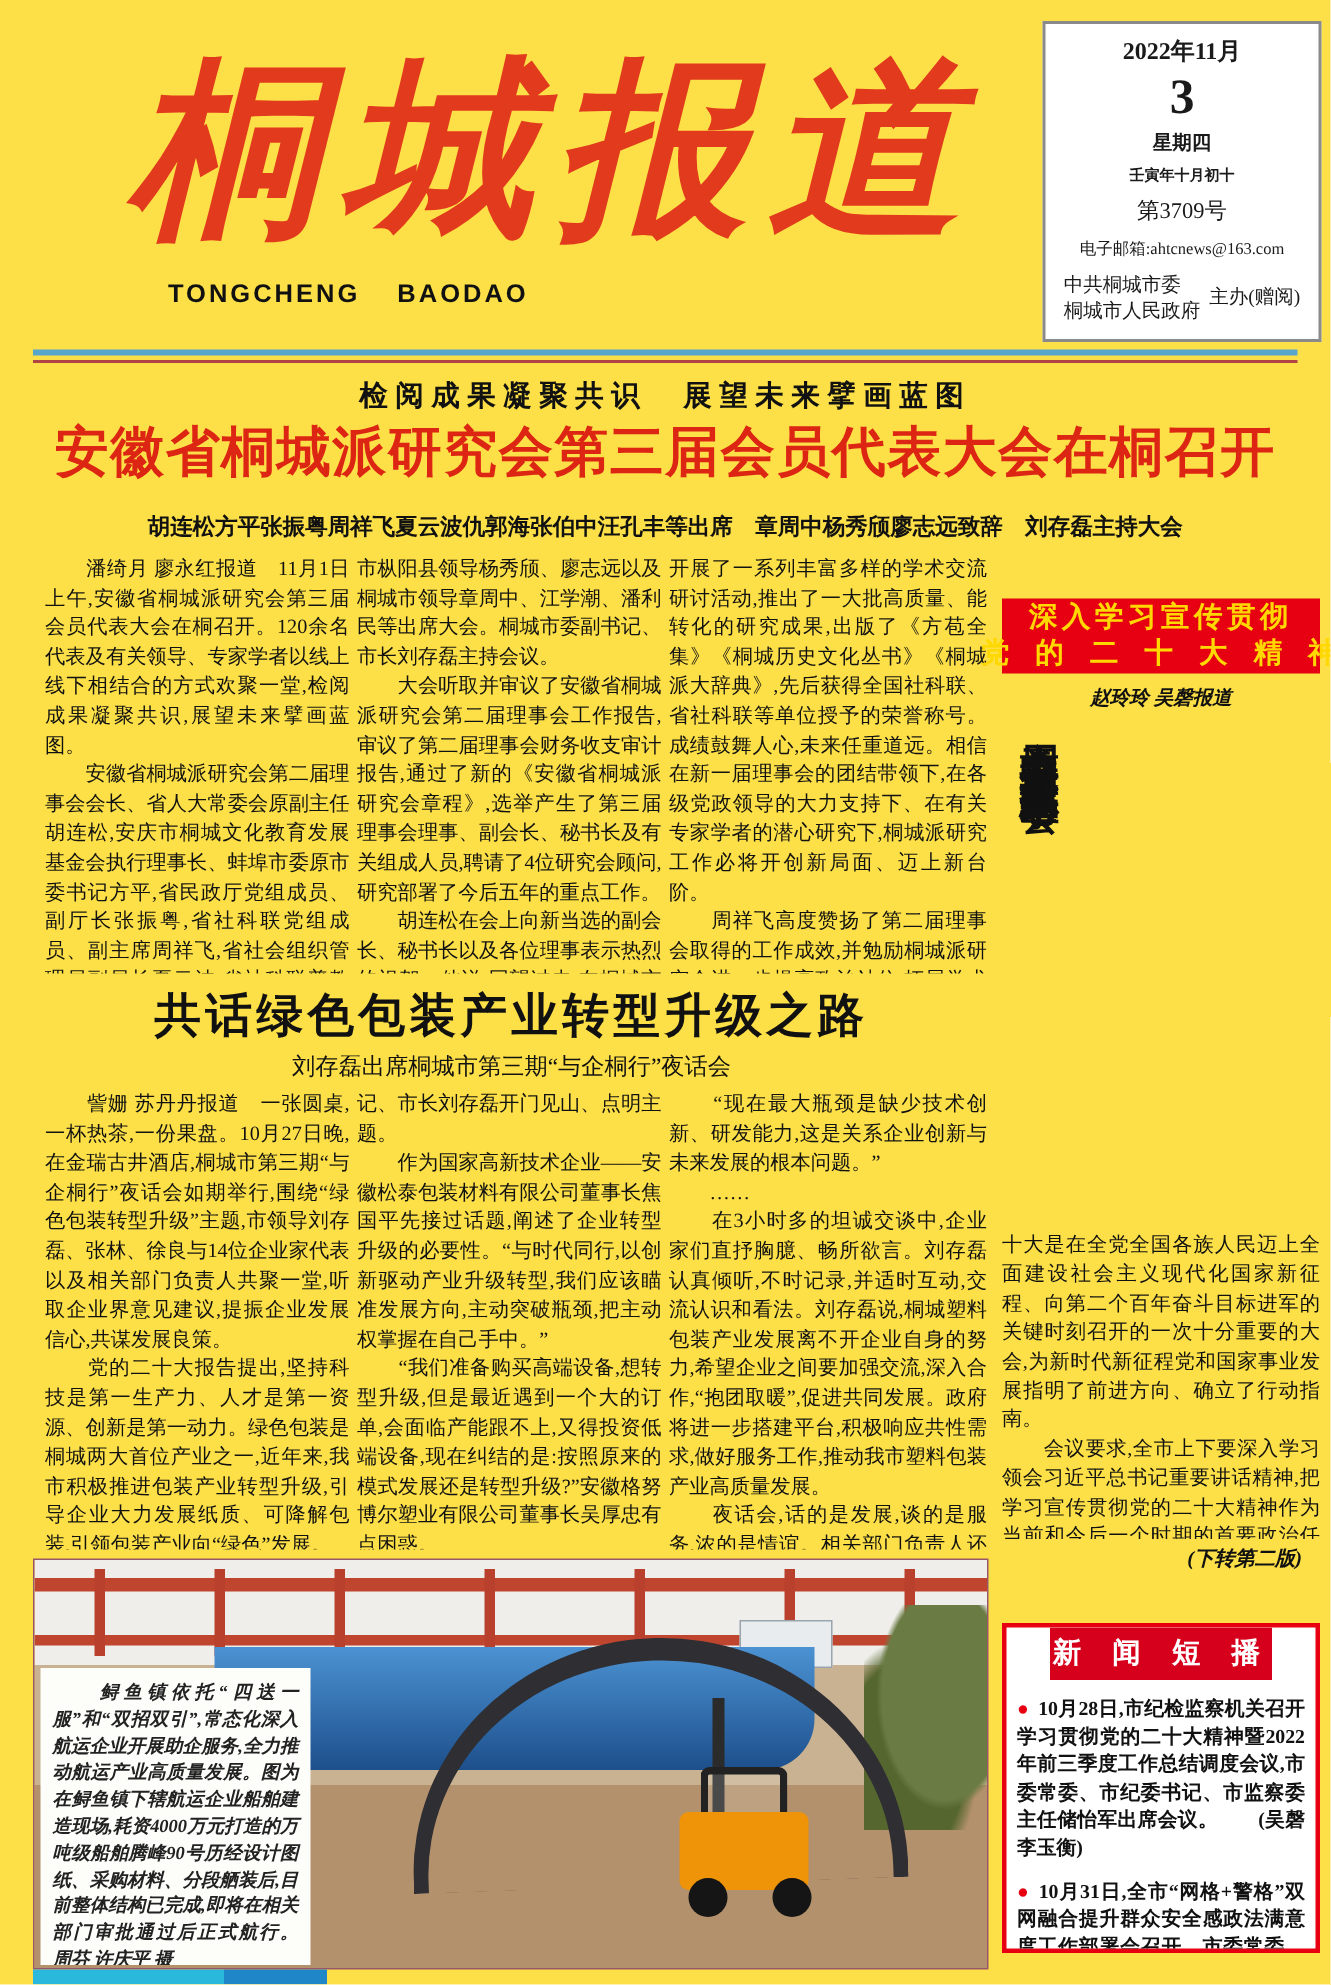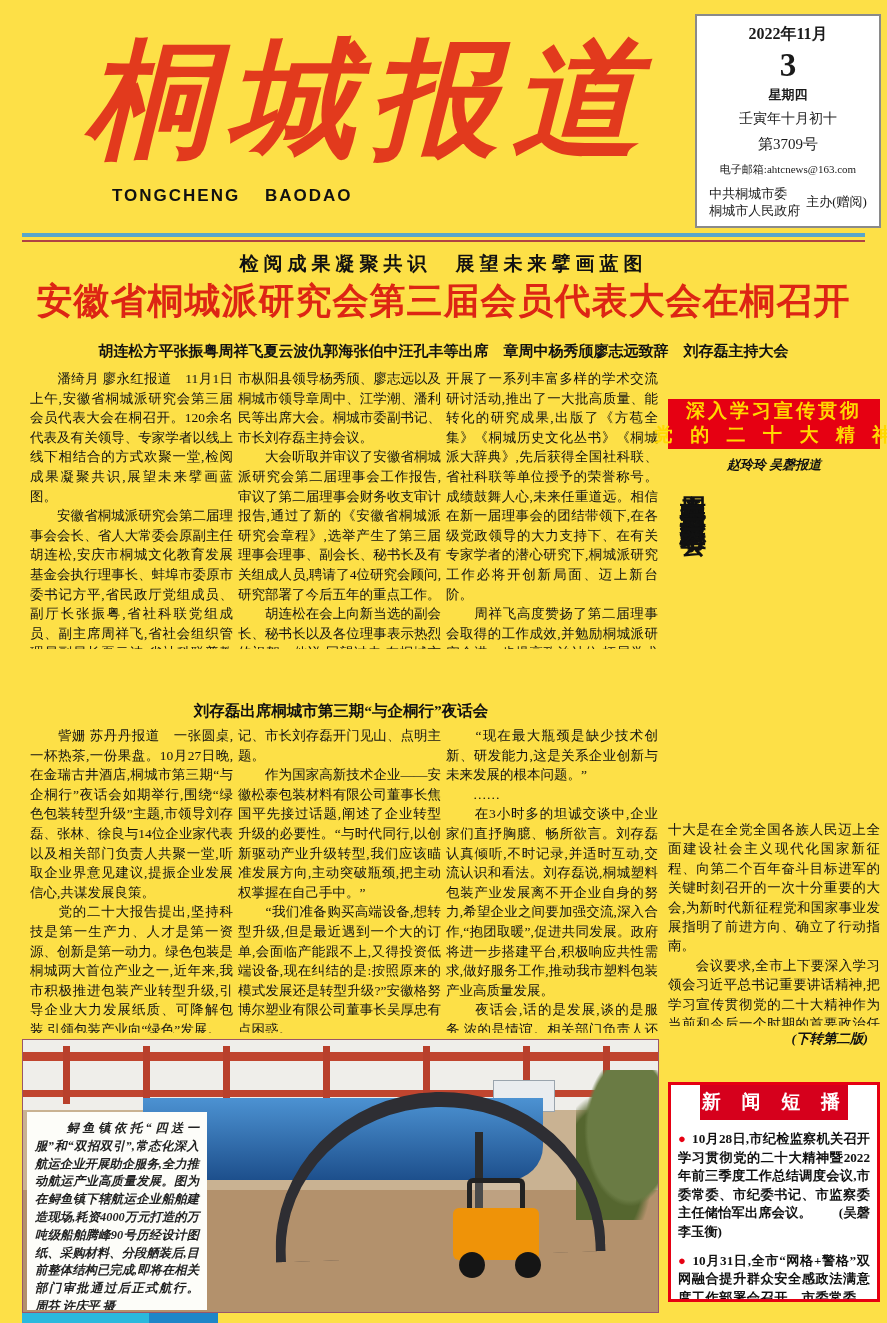--- a/index.html
+++ b/index.html
@@ -12,21 +12,21 @@
         font-family:"DejaVu Serif",serif;font-style:italic;font-weight:bold;
         font-size:128px;letter-spacing:14px;color:#e23a1d;white-space:nowrap;overflow:hidden;}
   .pinyin{left:112px;top:186px;font-family:"Liberation Sans",sans-serif;font-weight:bold;
           font-size:17px;letter-spacing:2px;word-spacing:18px;color:#111;}
   .website{left:340px;top:201px;font-size:16.5px;color:#111;}
   .datebox{left:695px;top:14px;width:186px;height:214px;border:2px solid #8a8a8a;background:#fff;
            box-sizing:border-box;padding:6px 4px 4px;text-align:center;overflow:hidden;}
   .db-ym{font-size:16px;font-weight:bold;margin-top:2px;}
   .db-day{font-size:33px;font-weight:bold;line-height:36px;margin-top:2px;}
   .db-week{font-size:13px;font-weight:bold;margin-top:3px;}
-  .db-lunar{font-size:14px;font-weight:normal;margin-top:6px;text-align:center;}
+  .db-lunar{font-size:10px;font-weight:bold;margin-top:6px;text-align:center;}
   .db-issue{font-size:15px;margin-top:7px;}
   .db-email{font-size:11px;margin-top:8px;white-space:nowrap;}
   .db-pub{display:flex;align-items:center;justify-content:center;gap:6px;margin-top:8px;}
   .db-pub-left{font-size:13px;line-height:17px;text-align:justify;}
   .db-pub-suffix{font-size:13px;}
   .rule-blue{left:22px;top:233px;width:843px;height:4px;background:#58a6cb;}
   .rule-red{left:22px;top:240px;width:843px;height:2px;background:#b04343;}
 
   
   .kicker{left:22px;top:251px;width:843px;text-align:center;font-size:19px;font-weight:bold;
@@ -37,21 +37,21 @@
 
   .bodycol{font-size:13.5px;line-height:19.6px;text-align:justify;white-space:pre-line;
            overflow:hidden;color:#111;}
   .a1c1{left:30px;top:369px;width:203px;height:280px;}
   .a1c2{left:238px;top:369px;width:203px;height:280px;}
   .a1c3{left:446px;top:369px;width:212px;height:280px;}
 
   
   .headline2{left:22px;top:656px;width:638px;text-align:center;font-size:31px;font-weight:bold;
              color:#111;letter-spacing:3px;white-space:nowrap;}
-  .deck2{left:22px;top:701px;width:638px;text-align:center;font-size:15.5px;font-weight:bold;color:#111;}
+  .deck2{left:22px;top:701px;width:638px;text-align:center;font-size:15.5px;font-weight:normal;color:#111;}
   .a2c1{left:30px;top:726px;width:203px;height:307px;}
   .a2c2{left:238px;top:726px;width:203px;height:307px;}
   .a2c3{left:446px;top:726px;width:212px;height:307px;}
 
   
   .banner{left:668px;top:399px;width:212px;height:50px;background:#e60012;display:flex;flex-direction:column;
           align-items:center;justify-content:center;gap:1px;font-family:Liberation Mono, monospace;}
   .banner div{color:#ffd800;font-weight:bold;font-size:19px;letter-spacing:3px;line-height:23px;white-space:nowrap;}
   .sb-byline{left:668px;top:456px;width:212px;text-align:center;font-size:13px;font-weight:bold;
              font-style:italic;color:#111;}
@@ -131,20 +131,21 @@
   <div class="abs deck1">胡连松方平张振粤周祥飞夏云波仇郭海张伯中汪孔丰等出席　章周中杨秀颀廖志远致辞　刘存磊主持大会</div>
 
   <div class="abs bodycol a1c1">　　潘绮月 廖永红报道　11月1日上午,安徽省桐城派研究会第三届会员代表大会在桐召开。120余名代表及有关领导、专家学者以线上线下相结合的方式欢聚一堂,检阅成果凝聚共识,展望未来擘画蓝图。
 　　安徽省桐城派研究会第二届理事会会长、省人大常委会原副主任胡连松,安庆市桐城文化教育发展基金会执行理事长、蚌埠市委原市委书记方平,省民政厅党组成员、副厅长张振粤,省社科联党组成员、副主席周祥飞,省社会组织管理局副局长夏云波,省社科联普教咨询科研处副处长、三级调研员仇郭海,安徽中辰投资集团董事长、安徽省桐城派研究会法人代表张伯中,安庆师范大学人文学院副院长汪孔丰,铜陵</div>
   <div class="abs bodycol a1c2">市枞阳县领导杨秀颀、廖志远以及桐城市领导章周中、江学潮、潘利民等出席大会。桐城市委副书记、市长刘存磊主持会议。
 　　大会听取并审议了安徽省桐城派研究会第二届理事会工作报告,审议了第二届理事会财务收支审计报告,通过了新的《安徽省桐城派研究会章程》,选举产生了第三届理事会理事、副会长、秘书长及有关组成人员,聘请了4位研究会顾问,研究部署了今后五年的重点工作。
 　　胡连松在会上向新当选的副会长、秘书长以及各位理事表示热烈的祝贺。他说,回望过去,在桐城市委、市政府的关心支持下,第二届理事会广泛联络会员和海内外桐城派研究专家学者,</div>
   <div class="abs bodycol a1c3">开展了一系列丰富多样的学术交流研讨活动,推出了一大批高质量、能转化的研究成果,出版了《方苞全集》《桐城历史文化丛书》《桐城派大辞典》,先后获得全国社科联、省社科联等单位授予的荣誉称号。成绩鼓舞人心,未来任重道远。相信在新一届理事会的团结带领下,在各级党政领导的大力支持下、在有关专家学者的潜心研究下,桐城派研究工作必将开创新局面、迈上新台阶。
 　　周祥飞高度赞扬了第二届理事会取得的工作成效,并勉励桐城派研究会进一步提高政治站位,拓展学术视野,把准学术研究的主攻方向,保持追求卓越的进取精神,创造更多富有时代气息、群众喜闻乐见的精品,不断提升桐城文化、桐城派的美誉度和影响力。(下转第二版)</div>
 
+  <div class="abs headline2">共话绿色包装产业转型升级之路</div>
   <div class="abs deck2">刘存磊出席桐城市第三期“与企桐行”夜话会</div>
   <div class="abs bodycol a2c1">　　訾姗 苏丹丹报道　一张圆桌,一杯热茶,一份果盘。10月27日晚,在金瑞古井酒店,桐城市第三期“与企桐行”夜话会如期举行,围绕“绿色包装转型升级”主题,市领导刘存磊、张林、徐良与14位企业家代表以及相关部门负责人共聚一堂,听取企业界意见建议,提振企业发展信心,共谋发展良策。
 　　党的二十大报告提出,坚持科技是第一生产力、人才是第一资源、创新是第一动力。绿色包装是桐城两大首位产业之一,近年来,我市积极推进包装产业转型升级,引导企业大力发展纸质、可降解包装,引领包装产业向“绿色”发展。
 　　“塑料包装成为新业态的刚需,如何转型升级、可持续发展,我们政府又可以做什么,请大家畅所欲言,希望能从大家的交流中找到答案。”市委副书</div>
   <div class="abs bodycol a2c2">记、市长刘存磊开门见山、点明主题。
 　　作为国家高新技术企业——安徽松泰包装材料有限公司董事长焦国平先接过话题,阐述了企业转型升级的必要性。“与时代同行,以创新驱动产业升级转型,我们应该瞄准发展方向,主动突破瓶颈,把主动权掌握在自己手中。”
 　　“我们准备购买高端设备,想转型升级,但是最近遇到一个大的订单,会面临产能跟不上,又得投资低端设备,现在纠结的是:按照原来的模式发展还是转型升级?”安徽格努博尔塑业有限公司董事长吴厚忠有点困惑。
 　　“这确实是个现实问题,我认为你可以在自己熟悉的领域走向精通,扩大品牌影响力,提升核心竞争力。”
 　　“民营企业也存在很多的痛点,没有自己的销售团队,没有技术攻关智囊,有订单但会出现资金跟不上等问题。”</div>
   <div class="abs bodycol a2c3">　　“现在最大瓶颈是缺少技术创新、研发能力,这是关系企业创新与未来发展的根本问题。”

